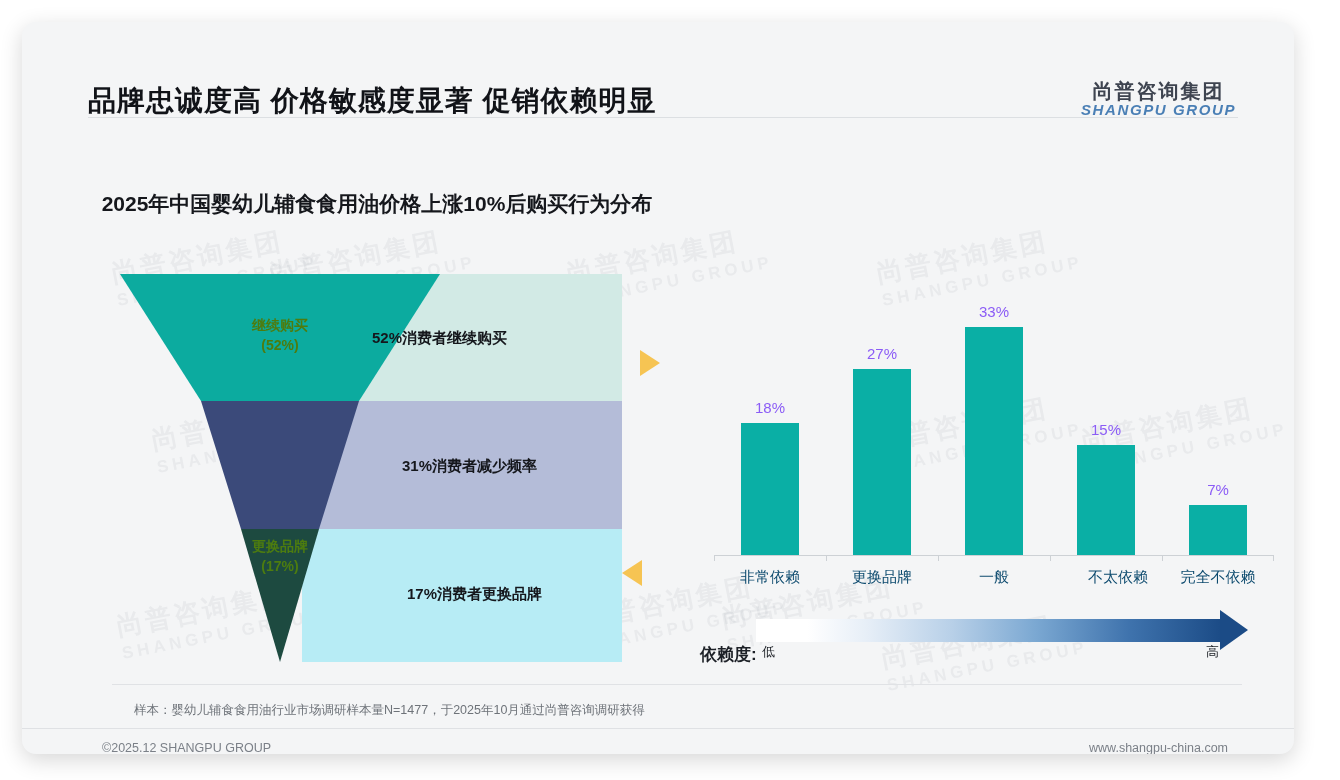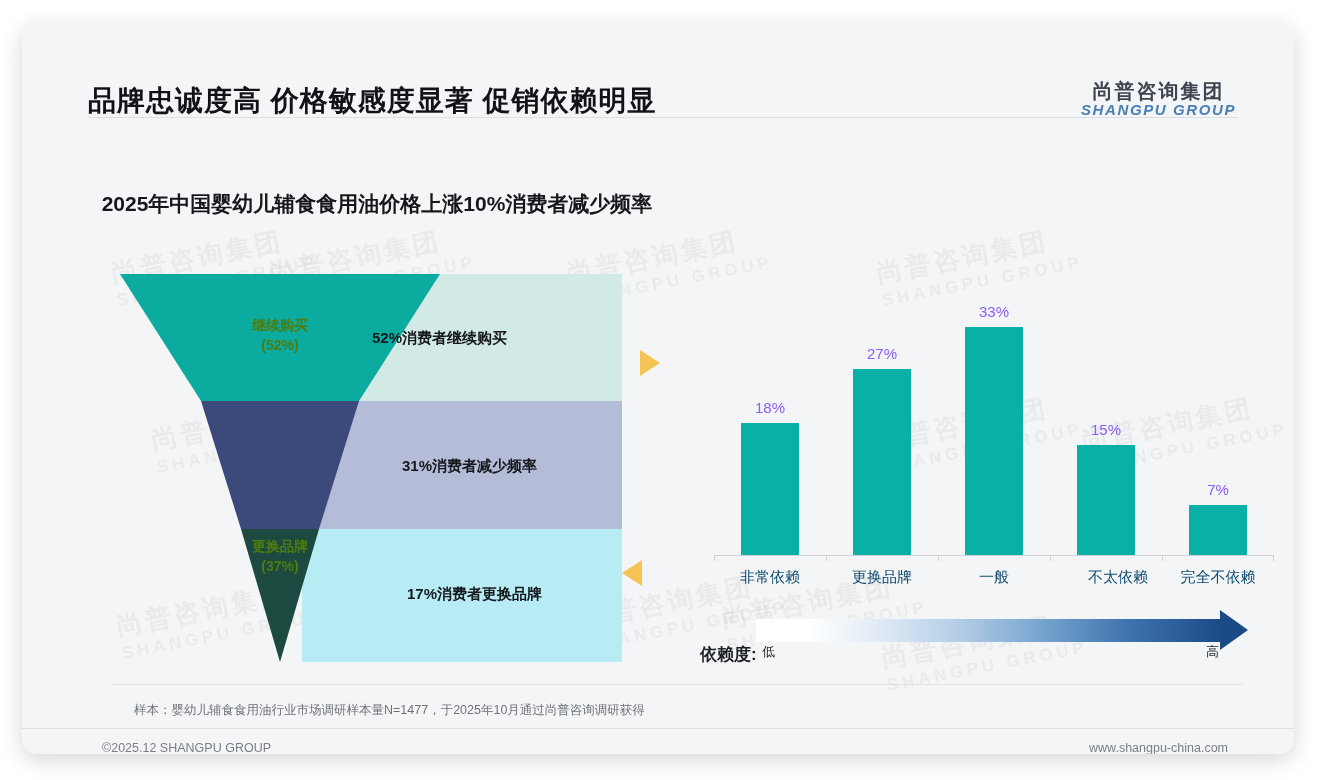--- a/index.html
+++ b/index.html
@@ -245,21 +245,21 @@
 
   <div class="header">
     <div class="main-title">品牌忠诚度高 价格敏感度显著 促销依赖明显</div>
     <div class="logo">
       <div class="logo-cn">尚普咨询集团</div>
       <div class="logo-en">SHANGPU GROUP</div>
     </div>
     <div class="header-rule"></div>
   </div>
 
-  <div class="panel-title" id="left-panel-title">2025年中国婴幼儿辅食食用油价格上涨10%消费者减少频率</div>
+  <div class="panel-title" id="left-panel-title">2025年中国婴幼儿辅食食用油价格上涨10%后购买行为分布</div>
 
   <div class="wm" style="left:90px; top:215px;">
     <span class="wm-cn">尚普咨询集团</span>
     <span class="wm-en">SHANGPU GROUP</span>
   </div>
   <div class="wm" style="left:248px; top:215px;">
     <span class="wm-cn">尚普咨询集团</span>
     <span class="wm-en">SHANGPU GROUP</span>
   </div>
   <div class="wm" style="left:545px; top:215px;">
@@ -310,21 +310,21 @@
       <polygon points="89,127 247,127 207,255 129,255" fill="#3b4a7a"></polygon>
       <polygon points="129,255 207,255 168,388" fill="#1d4a40"></polygon>
     </svg>
 
     <div class="funnel-seg-label" style="left:108px; top:42px; width:120px;">
       <span>继续购买</span><br>
       <span>(52%)</span>
     </div>
     <div class="funnel-seg-label" style="left:108px; top:263px; width:120px;">
       <span>更换品牌</span><br>
-      <span>(37%)</span>
+      <span>(17%)</span>
     </div>
 
     <div class="band-label" style="left:260px; top:55px;">52%消费者继续购买</div>
     <div class="band-label" style="left:290px; top:183px;">31%消费者减少频率</div>
     <div class="band-label" style="left:295px; top:311px;">17%消费者更换品牌</div>
 
     <div class="tri-marker" style="left:528px; top:76px; border-top:13px solid transparent; border-bottom:13px solid transparent; border-left:20px solid #f6c453;"></div>
     <div class="tri-marker" style="left:510px; top:286px; border-top:13px solid transparent; border-bottom:13px solid transparent; border-right:20px solid #f6c453;"></div>
   </div>
 

